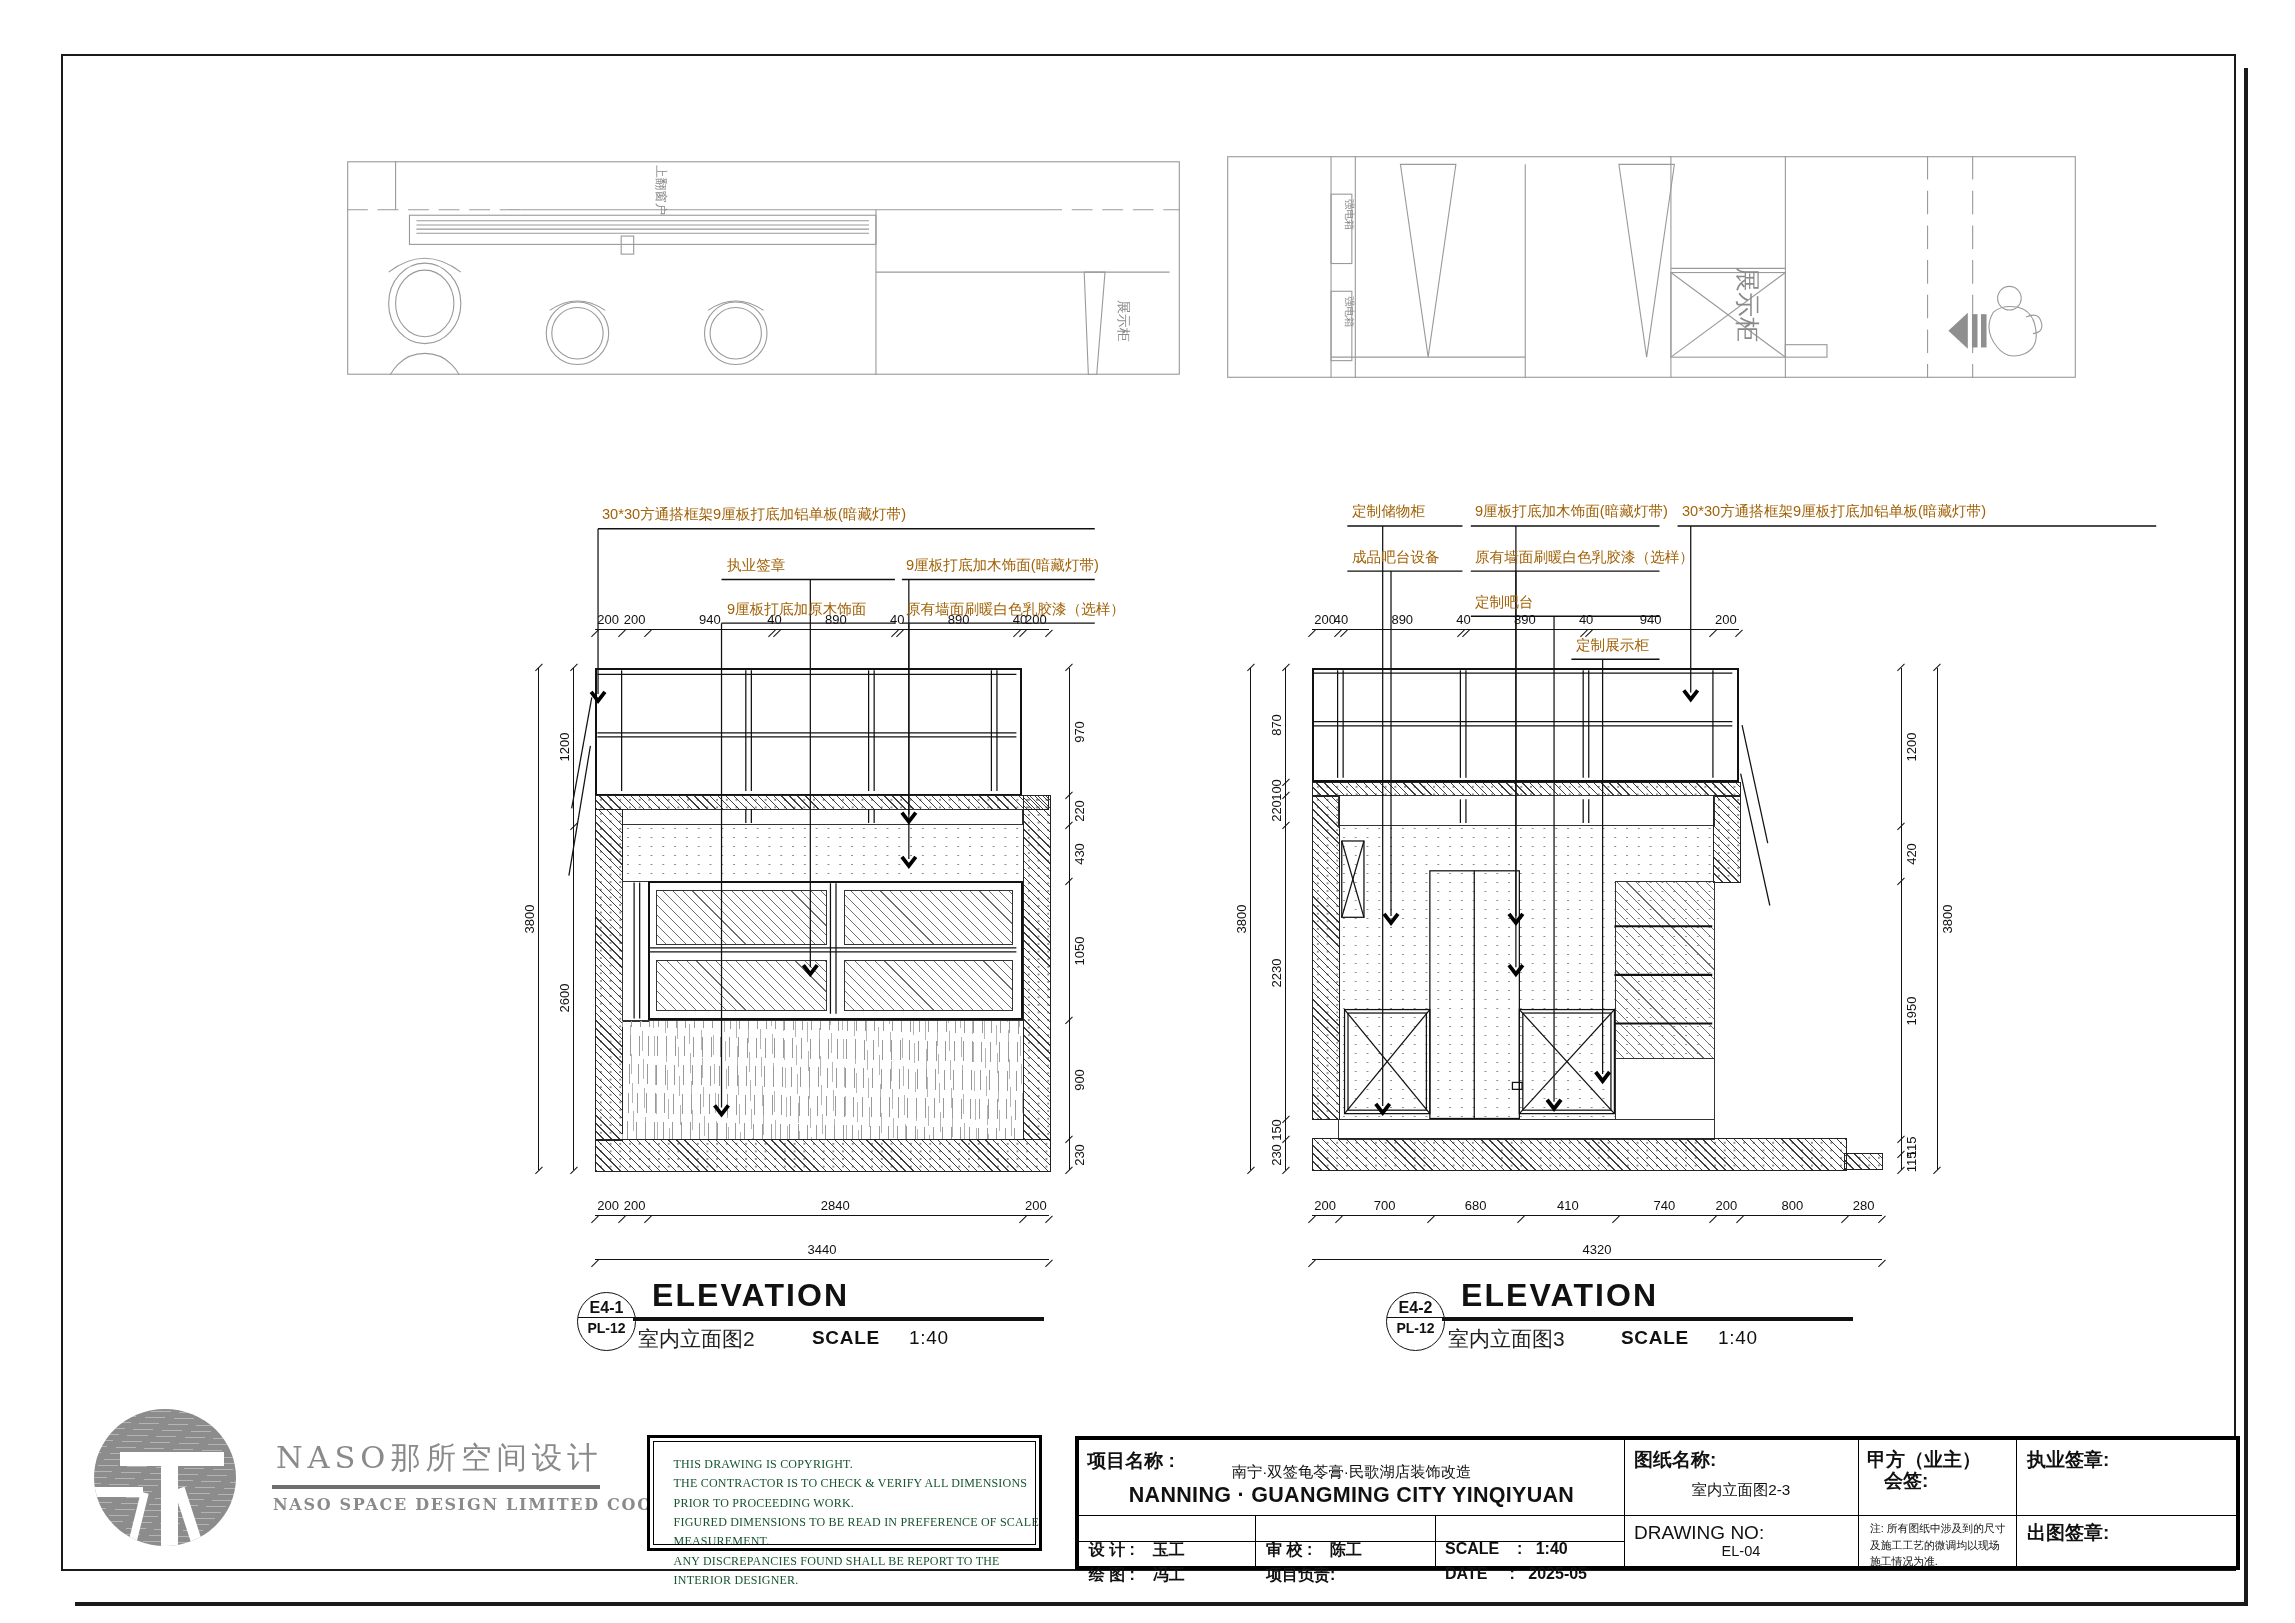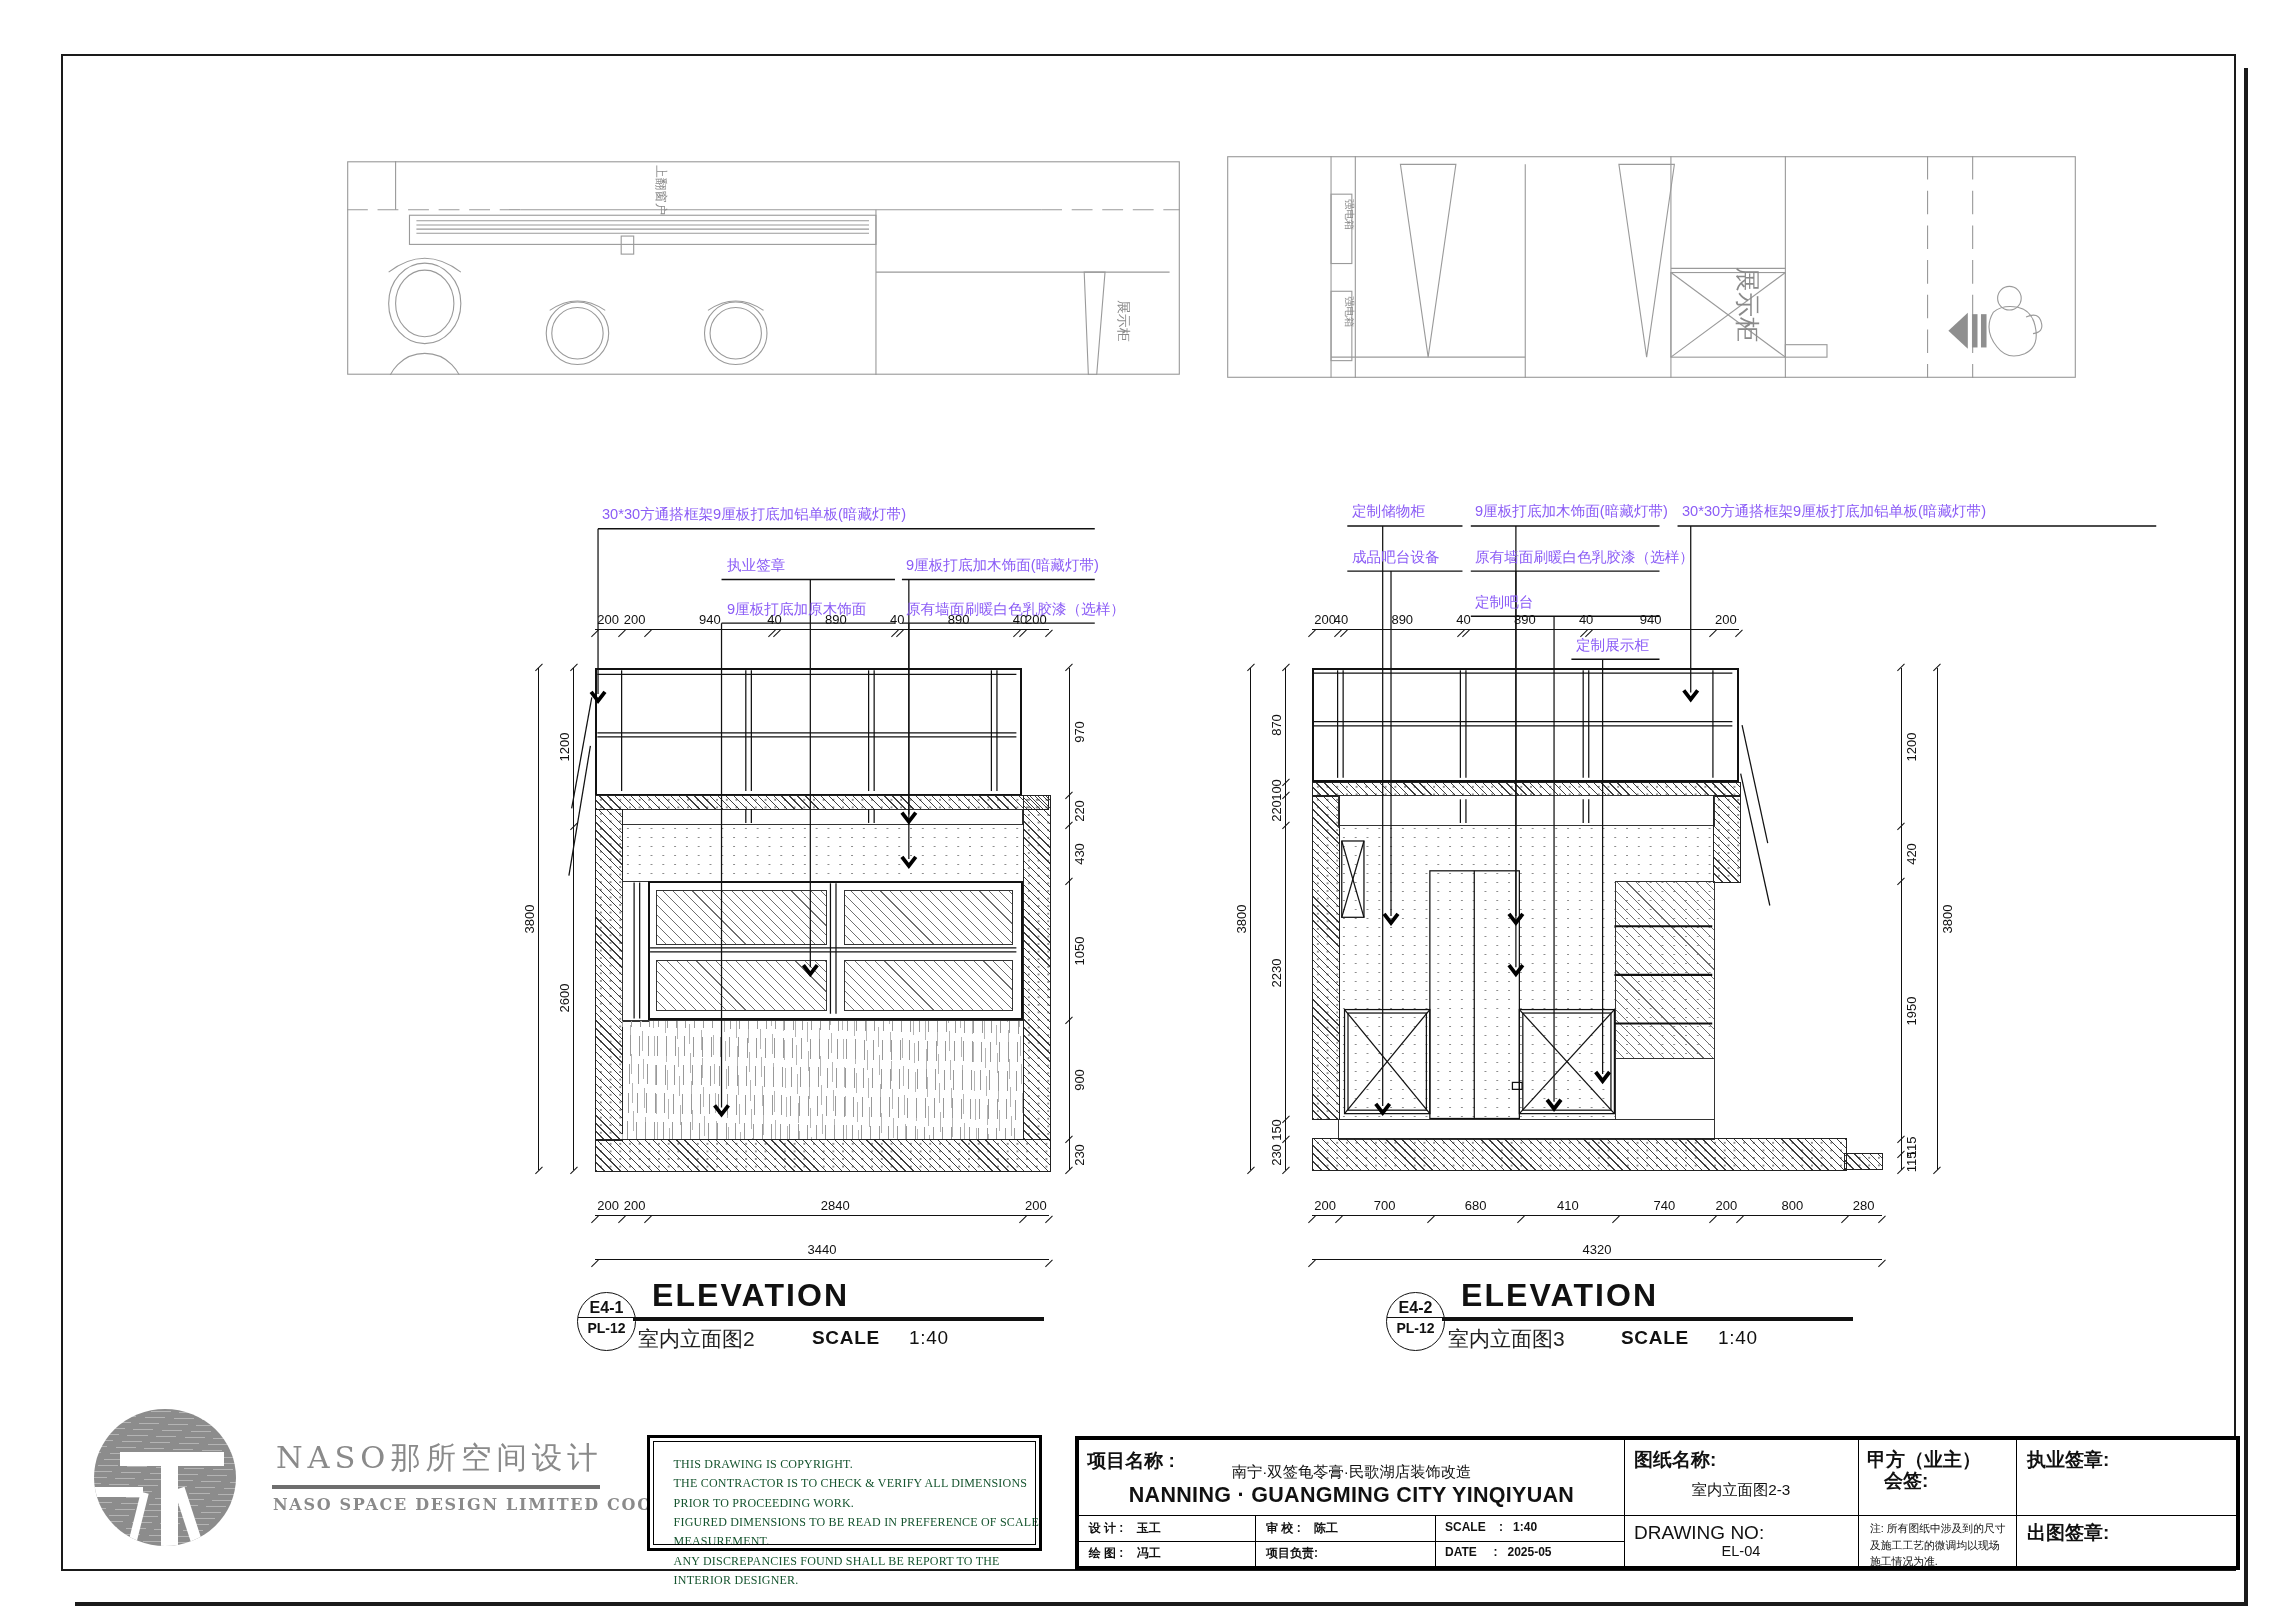--- a/index.html
+++ b/index.html
@@ -30,21 +30,21 @@
   .dimv{display:flex;flex-direction:column;}
   .dimv .seg{position:relative;flex-basis:0;min-height:0;}
   .dimv .dlab{position:absolute;top:50%;left:50%;transform:translate(-50%,-50%) rotate(-90deg);font-size:13px;white-space:nowrap;}
   .dimv-l::after{content:'';position:absolute;top:0;bottom:0;right:0;width:0.8px;background:#111;}
   .dimv-l .seg::before{content:'';position:absolute;top:-0.7px;right:-4.9px;width:9.7px;height:1px;background:#111;transform:rotate(-45deg);}
   .dimv-l .seg:last-child::after{content:'';position:absolute;bottom:-0.7px;right:-4.9px;width:9.7px;height:1px;background:#111;transform:rotate(-45deg);}
   .dimv-r::after{content:'';position:absolute;top:0;bottom:0;left:0;width:0.8px;background:#111;}
   .dimv-r .seg::before{content:'';position:absolute;top:-0.7px;left:-4.9px;width:9.7px;height:1px;background:#111;transform:rotate(-45deg);}
   .dimv-r .seg:last-child::after{content:'';position:absolute;bottom:-0.7px;left:-4.9px;width:9.7px;height:1px;background:#111;transform:rotate(-45deg);}
   
-  .callout{font-size:14.6px;white-space:nowrap;color:#8b5cf6;}
+  .callout{font-size:14.6px;white-space:nowrap;color:#a16207;}
   
   .etitle{font-size:32px;font-weight:700;letter-spacing:2.1px;color:#111;}
   .eunder{height:3.5px;background:#111;}
   .ecn{font-size:21px;color:#222;}
   .escale{font-size:19px;font-weight:700;color:#111;letter-spacing:0.7px;}
   .ecirc{width:57px;height:57px;border:1.7px solid #111;border-radius:50%;background:#fff;
          display:flex;flex-direction:column;align-items:center;}
   .ecirc .t{font-size:16px;font-weight:700;padding-top:6.2px;}
   .ecirc .b{font-size:14px;font-weight:700;border-top:1.4px solid #111;width:100%;text-align:center;padding-top:1.4px;}
   
@@ -53,21 +53,21 @@
   .logo-cn{font-family:"DejaVu Serif",serif;font-size:30.5px;color:#8a8a8a;letter-spacing:4.9px;white-space:nowrap;}
   .logo-line{height:3.5px;background:#6e6e6e;}
   .logo-en{font-family:"DejaVu Serif",serif;font-size:16px;font-weight:700;color:#8a8a8a;letter-spacing:1.7px;white-space:nowrap;}
   .copybox{border:3.5px solid #000;outline:0.7px solid #000;outline-offset:-7px;background:#fff;}
   .copytext{font-family:"Liberation Serif",serif;font-size:12px;line-height:1.62;color:#14532d;letter-spacing:0.2px;}
   .tb{border:4.2px solid #000;background:#fff;}
   .tbline{background:#000;}
   .tb-label{font-size:19px;font-weight:700;}
   .tb-cn{font-size:15.3px;font-weight:700;}
   .tb-en{font-size:21.5px;font-weight:800;letter-spacing:0.3px;}
-  .tb-cell{font-size:12px;font-weight:700;white-space:nowrap;}
+  .tb-cell{font-size:16px;font-weight:700;white-space:nowrap;margin-top:20px;}
   .tb-note{font-size:10.8px;line-height:1.55;font-weight:400;}
   .tb-val{font-weight:700;}
   svg text{font-family:"Liberation Sans",sans-serif;}
 </style>
 </head>
 <body>
 
 <div id="sheet">
 
   <div class="abs pageborder" style="left:61px;top:54px;width:2171px;height:1513px;"></div>

